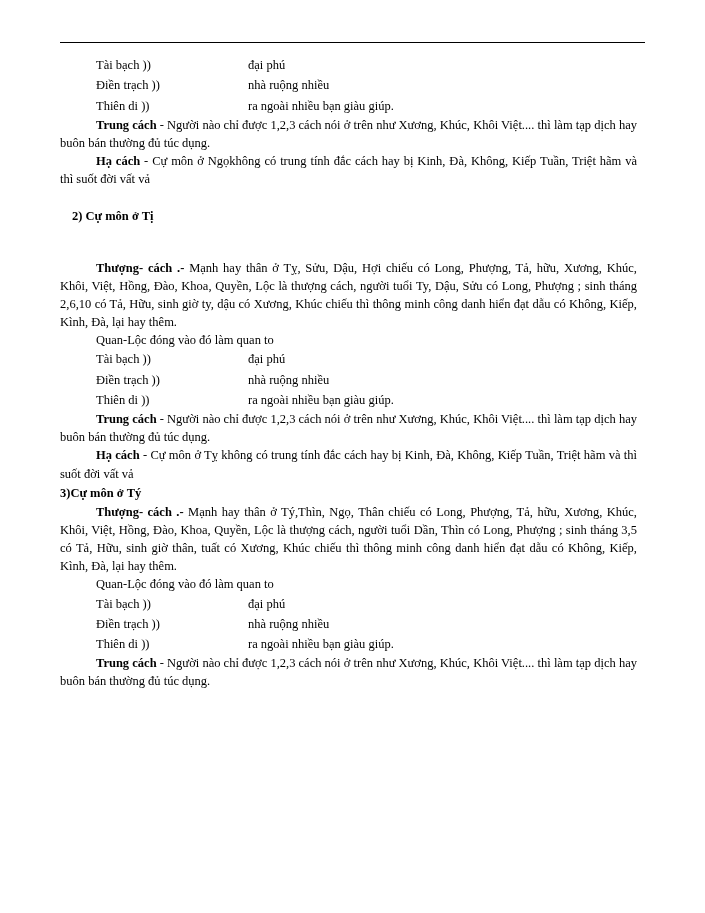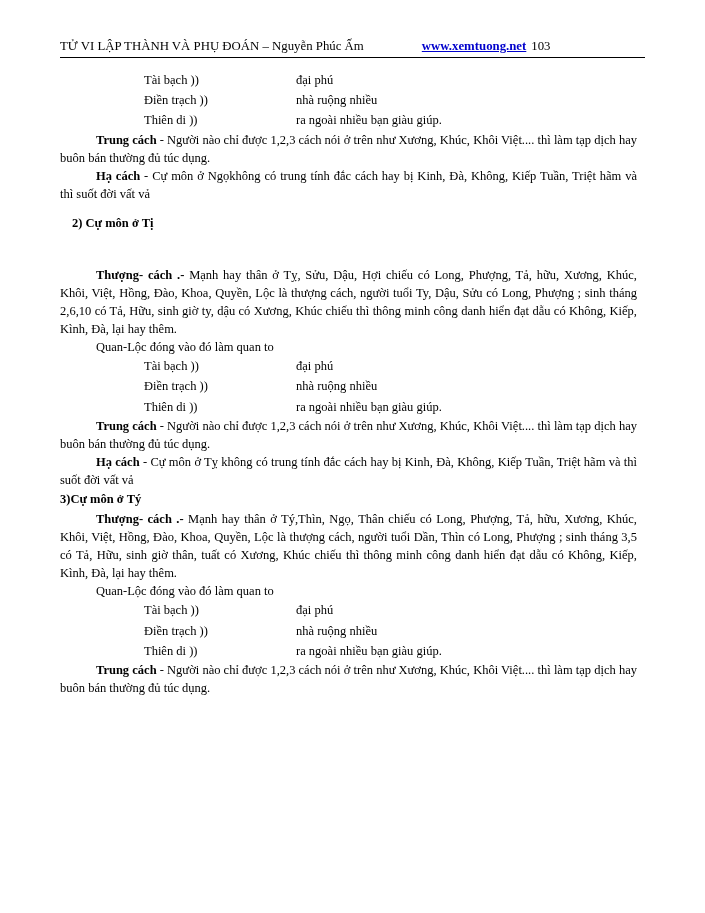--- a/index.html
+++ b/index.html
@@ -58,47 +58,41 @@
     line-height: 1.42;
   }
   .indent {
     text-indent: 36px;
   }
   .tabline {
     line-height: 1.62;
     white-space: pre;
   }
   .tab1 { display: inline-block; width: 36px; }
-  .col-a { display: inline-block; width: 152px; margin-left: 48px; }
+  .col-a { display: inline-block; width: 152px; }
   .bold { font-weight: bold; }
   .section-head {
     font-weight: bold;
-    margin: 14px 0 0 0;
+    margin: 22px 0 0 0;
     padding-left: 12px;
     font-size: 12.5px;
   }
   .gap-lg { height: 36px; }
   .center {
     text-align: left;
     font-weight: bold;
     line-height: 1.62;
   }
   .body-para { line-height: 1.45; }
 </style>
 </head>
 <body>
 
 <div class="page">
 
-  <div class="header">
-    <span class="header-title">TỬ VI LẬP THÀNH VÀ PHỤ ĐOÁN – Nguyễn Phúc Ấm</span>
-    <span class="header-spacer"></span>
-    <span class="header-url">www.xemtuong.net</span>
-    <span class="header-page">103</span>
-  </div>
   <hr class="rule">
 
   <div>
     <div class="tabline"><span class="tab1"></span><span class="col-a">Tài bạch ))</span><span>đại phú</span></div>
     <div class="tabline"><span class="tab1"></span><span class="col-a">Điền trạch ))</span><span>nhà ruộng nhiều</span></div>
     <div class="tabline"><span class="tab1"></span><span class="col-a">Thiên di ))</span><span>ra ngoài nhiều bạn giàu giúp.</span></div>
 
     <p class="indent body-para"><span class="bold">Trung cách</span><span> - Người nào chỉ được 1,2,3 cách nói ở trên như  Xương, Khúc, Khôi Việt.... thì làm tạp dịch hay buôn bán thường đủ túc dụng.</span></p>
 
     <p class="indent body-para"><span class="bold">Hạ cách</span><span> - Cự môn  ở Ngọkhông có trung tính đắc cách hay bị Kinh, Đà, Không, Kiếp Tuần, Triệt hãm và thì suốt đời vất vả</span></p>

